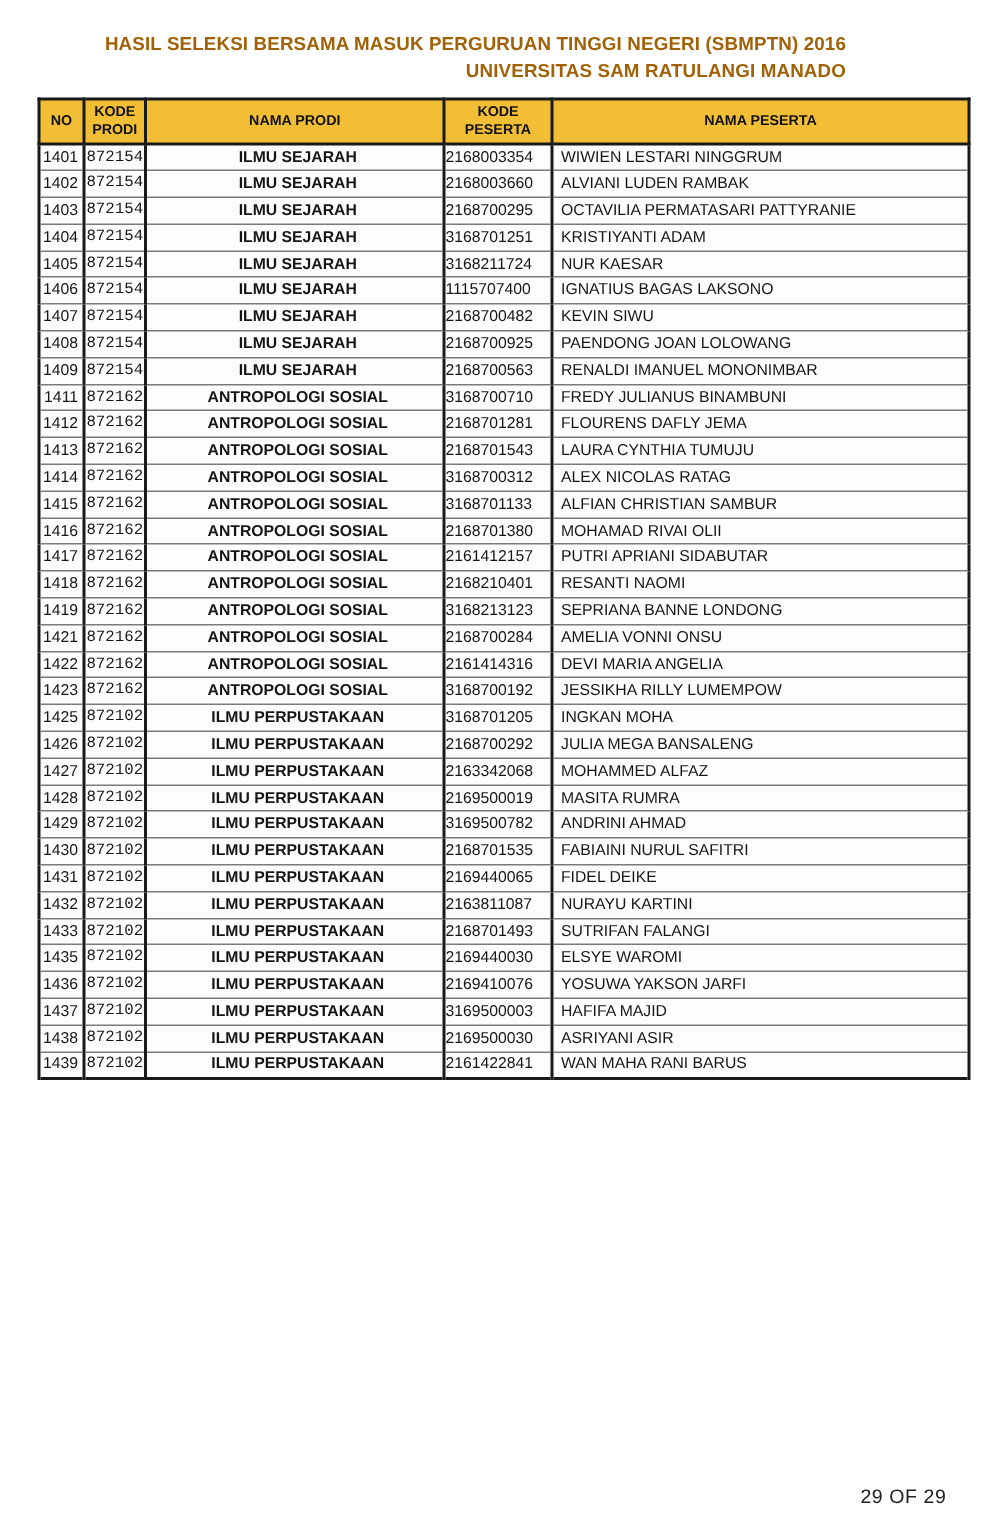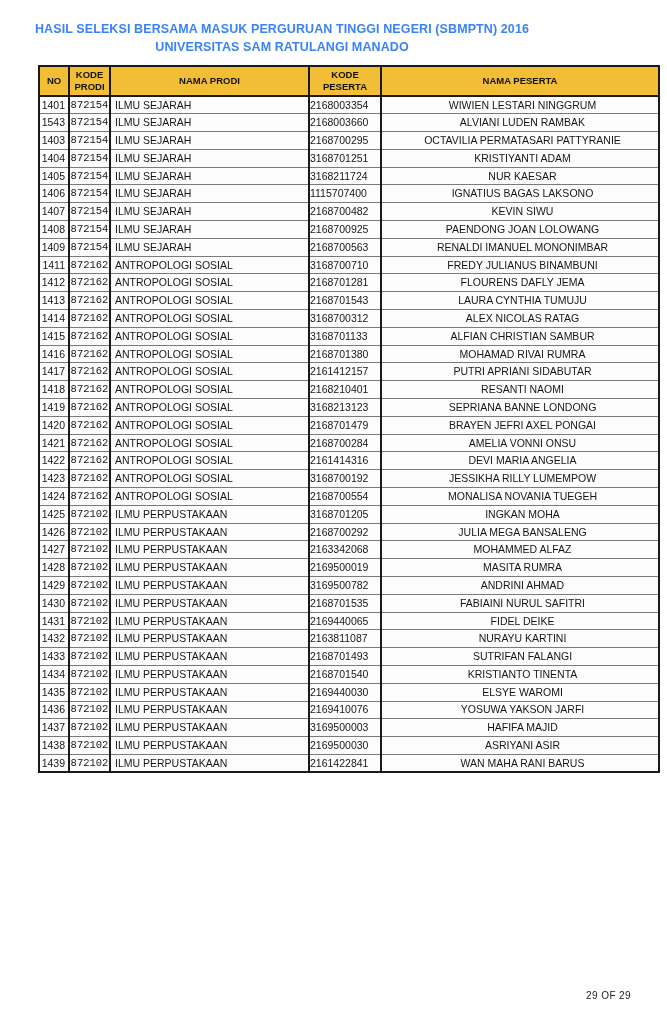--- a/index.html
+++ b/index.html
@@ -8,26 +8,26 @@
     --row-line:#7a7a7a;
     --ink:#1c1c1c;
   }
   *{margin:0;padding:0;box-sizing:border-box;}
   html,body{background:#ffffff;}
   body{
     width:667px;height:1024px;position:relative;overflow:hidden;
     font-family:"Liberation Sans", sans-serif;color:var(--ink);
   }
   .title-block{
-    position:absolute;top:20px;left:0;width:564px;text-align:center;
-    font-weight:bold;font-size:12.5px;line-height:18px;color:#3b82f6;
+    position:absolute;top:20px;left:0;width:564px;text-align:right;
+    font-weight:bold;font-size:12.5px;line-height:18px;color:#a16207;
     letter-spacing:0.1px;
   }
   table.results{
-    position:absolute;left:38px;top:65px;width:620px;
+    position:absolute;left:25px;top:65px;width:620px;
     border-collapse:collapse;table-layout:fixed;
     border:2.5px solid var(--border-dark);
   }
   table.results th{
     background:var(--accent);
     border:2px solid var(--border-dark);
     font-size:9.5px;font-weight:bold;text-align:center;vertical-align:middle;
     height:30px;line-height:12px;color:#111;padding:0 2px;
   }
   table.results td{
@@ -37,26 +37,26 @@
     border-top:1px solid var(--row-line);
     border-bottom:1px solid var(--row-line);
     font-size:10.5px;line-height:11px;
     white-space:nowrap;overflow:hidden;
     background:#fdfdfd;color:#151515;
     vertical-align:middle;
   }
   table.results tbody tr:first-child td{border-top:2px solid var(--border-dark);margin-left:16px;}
   td.c0{text-align:right;padding-right:3px;}
   td.c1{text-align:center;font-family:Liberation Mono, monospace;}
-  td.c2{text-align:left;padding-left:4px;}
+  td.c2{text-align:center;padding-left:4px;font-weight:bold;}
   td.c3{text-align:left;padding-right:8px;}
-  td.c4{text-align:center;padding-left:5px;}
+  td.c4{text-align:left;padding-left:5px;}
   .page-footer{
     position:absolute;top:990px;right:36px;
-    font-size:10px;color:#222;letter-spacing:0.4px;
+    font-size:13px;color:#222;letter-spacing:0.4px;
   }
 </style>
 </head>
 <body>
 
 <div class="title-block">
   <div>HASIL SELEKSI BERSAMA MASUK PERGURUAN TINGGI NEGERI (SBMPTN) 2016</div>
   <div>UNIVERSITAS SAM RATULANGI MANADO</div>
 </div>
 
@@ -79,21 +79,21 @@
   </thead>
   <tbody>
       <tr>
         <td class="c0">1401</td>
         <td class="c1">872154</td>
         <td class="c2">ILMU SEJARAH</td>
         <td class="c3">2168003354</td>
         <td class="c4">WIWIEN LESTARI NINGGRUM</td>
       </tr>
       <tr>
-        <td class="c0">1543</td>
+        <td class="c0">1402</td>
         <td class="c1">872154</td>
         <td class="c2">ILMU SEJARAH</td>
         <td class="c3">2168003660</td>
         <td class="c4">ALVIANI LUDEN RAMBAK</td>
       </tr>
       <tr>
         <td class="c0">1403</td>
         <td class="c1">872154</td>
         <td class="c2">ILMU SEJARAH</td>
         <td class="c3">2168700295</td>
@@ -174,21 +174,21 @@
         <td class="c1">872162</td>
         <td class="c2">ANTROPOLOGI SOSIAL</td>
         <td class="c3">3168701133</td>
         <td class="c4">ALFIAN CHRISTIAN SAMBUR</td>
       </tr>
       <tr>
         <td class="c0">1416</td>
         <td class="c1">872162</td>
         <td class="c2">ANTROPOLOGI SOSIAL</td>
         <td class="c3">2168701380</td>
-        <td class="c4">MOHAMAD RIVAI RUMRA</td>
+        <td class="c4">MOHAMAD RIVAI OLII</td>
       </tr>
       <tr>
         <td class="c0">1417</td>
         <td class="c1">872162</td>
         <td class="c2">ANTROPOLOGI SOSIAL</td>
         <td class="c3">2161412157</td>
         <td class="c4">PUTRI APRIANI SIDABUTAR</td>
       </tr>
       <tr>
         <td class="c0">1418</td>
@@ -198,27 +198,20 @@
         <td class="c4">RESANTI NAOMI</td>
       </tr>
       <tr>
         <td class="c0">1419</td>
         <td class="c1">872162</td>
         <td class="c2">ANTROPOLOGI SOSIAL</td>
         <td class="c3">3168213123</td>
         <td class="c4">SEPRIANA BANNE LONDONG</td>
       </tr>
       <tr>
-        <td class="c0">1420</td>
-        <td class="c1">872162</td>
-        <td class="c2">ANTROPOLOGI SOSIAL</td>
-        <td class="c3">2168701479</td>
-        <td class="c4">BRAYEN JEFRI AXEL PONGAI</td>
-      </tr>
-      <tr>
         <td class="c0">1421</td>
         <td class="c1">872162</td>
         <td class="c2">ANTROPOLOGI SOSIAL</td>
         <td class="c3">2168700284</td>
         <td class="c4">AMELIA VONNI ONSU</td>
       </tr>
       <tr>
         <td class="c0">1422</td>
         <td class="c1">872162</td>
         <td class="c2">ANTROPOLOGI SOSIAL</td>
@@ -226,27 +219,20 @@
         <td class="c4">DEVI MARIA ANGELIA</td>
       </tr>
       <tr>
         <td class="c0">1423</td>
         <td class="c1">872162</td>
         <td class="c2">ANTROPOLOGI SOSIAL</td>
         <td class="c3">3168700192</td>
         <td class="c4">JESSIKHA RILLY LUMEMPOW</td>
       </tr>
       <tr>
-        <td class="c0">1424</td>
-        <td class="c1">872162</td>
-        <td class="c2">ANTROPOLOGI SOSIAL</td>
-        <td class="c3">2168700554</td>
-        <td class="c4">MONALISA NOVANIA TUEGEH</td>
-      </tr>
-      <tr>
         <td class="c0">1425</td>
         <td class="c1">872102</td>
         <td class="c2">ILMU PERPUSTAKAAN</td>
         <td class="c3">3168701205</td>
         <td class="c4">INGKAN MOHA</td>
       </tr>
       <tr>
         <td class="c0">1426</td>
         <td class="c1">872102</td>
         <td class="c2">ILMU PERPUSTAKAAN</td>
@@ -294,27 +280,20 @@
         <td class="c2">ILMU PERPUSTAKAAN</td>
         <td class="c3">2163811087</td>
         <td class="c4">NURAYU KARTINI</td>
       </tr>
       <tr>
         <td class="c0">1433</td>
         <td class="c1">872102</td>
         <td class="c2">ILMU PERPUSTAKAAN</td>
         <td class="c3">2168701493</td>
         <td class="c4">SUTRIFAN FALANGI</td>
-      </tr>
-      <tr>
-        <td class="c0">1434</td>
-        <td class="c1">872102</td>
-        <td class="c2">ILMU PERPUSTAKAAN</td>
-        <td class="c3">2168701540</td>
-        <td class="c4">KRISTIANTO TINENTA</td>
       </tr>
       <tr>
         <td class="c0">1435</td>
         <td class="c1">872102</td>
         <td class="c2">ILMU PERPUSTAKAAN</td>
         <td class="c3">2169440030</td>
         <td class="c4">ELSYE WAROMI</td>
       </tr>
       <tr>
         <td class="c0">1436</td>

